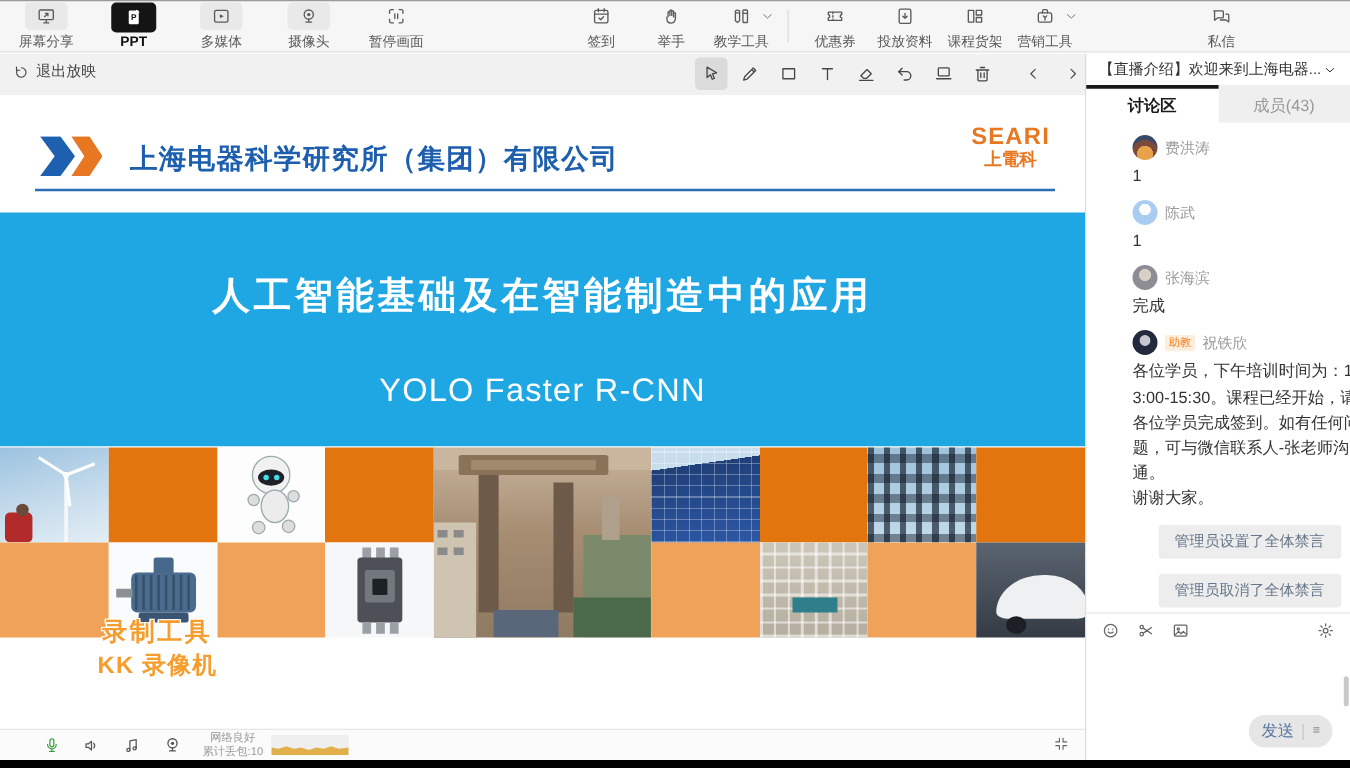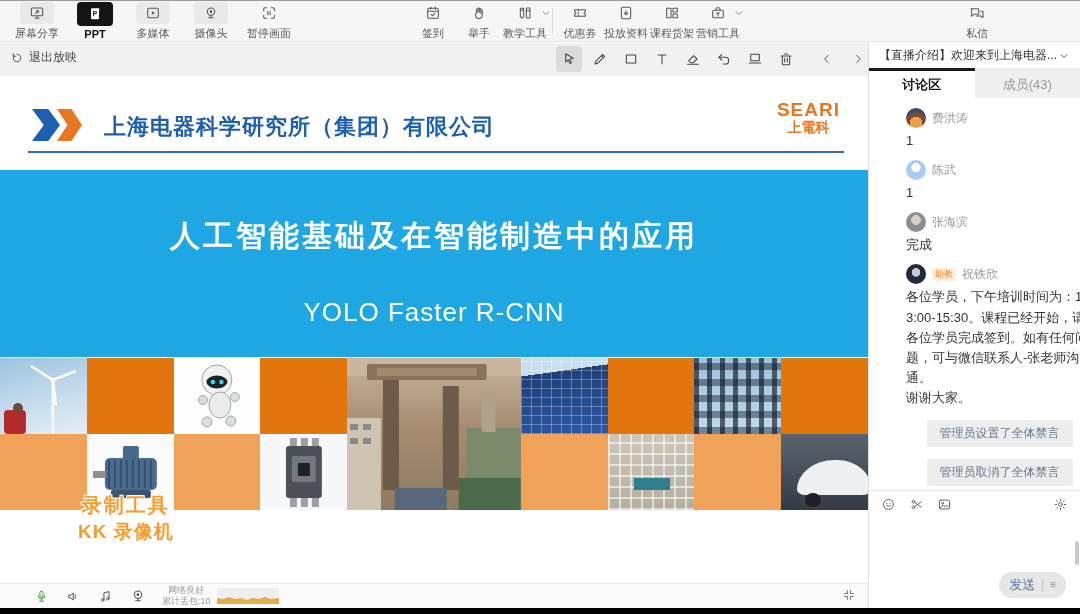--- a/index.html
+++ b/index.html
@@ -4,22 +4,22 @@
 <style>
   * { margin:0; padding:0; box-sizing:border-box; }
   html,body { width:1080px; height:614px; overflow:hidden; }
   body { font-family:"Liberation Sans","DejaVu Sans",sans-serif; background:#fff; position:relative; }
   svg { display:block; }
 
   
   .toolbar { position:absolute; left:0; top:0; width:1080px; height:42px; background:#f6f6f6;
              border-top:1px solid #9a9a9a; border-bottom:1px solid #e2e2e2; display:flex; align-items:center; }
   .tb-group { display:flex; align-items:flex-start; }
-  .tb-group.left { margin-left:14px; gap:12px; }
-  .tb-group.center { margin-left:118px; align-items:center; }
+  .tb-group.left { margin-left:14px; gap:24px; }
+  .tb-group.center { margin-left:118px; gap:10px; align-items:center; }
   .tb-group.right { margin-left:auto; margin-right:34px; gap:14px;flex-direction:column; }
   .tb-item { display:flex; flex-direction:column; align-items:center; min-width:46px; cursor:pointer; position:relative; }
   .tb-ico { height:22px; min-width:30px; display:flex; align-items:center; justify-content:center; color:#5a5a5a; border-radius:4px; }
   .tb-ico.boxed { background:#e9e9e9; width:34px; }
   .tb-ico.blk { background:#141414; color:#fff; width:36px; height:24px; }
   .tb-label { font-size:11px; color:#595959; margin-top:2px; white-space:nowrap; }
   .tb-item.active .tb-label { color:#111; font-weight:bold; }
   .tb-dd { position:absolute; right:-4px; top:5px; color:#777; }
   .tb-divider { width:1px; height:26px; background:#dcdcdc; margin:0 4px; align-self:center; }
   .tb-item.endclass { margin-left:46px; }

